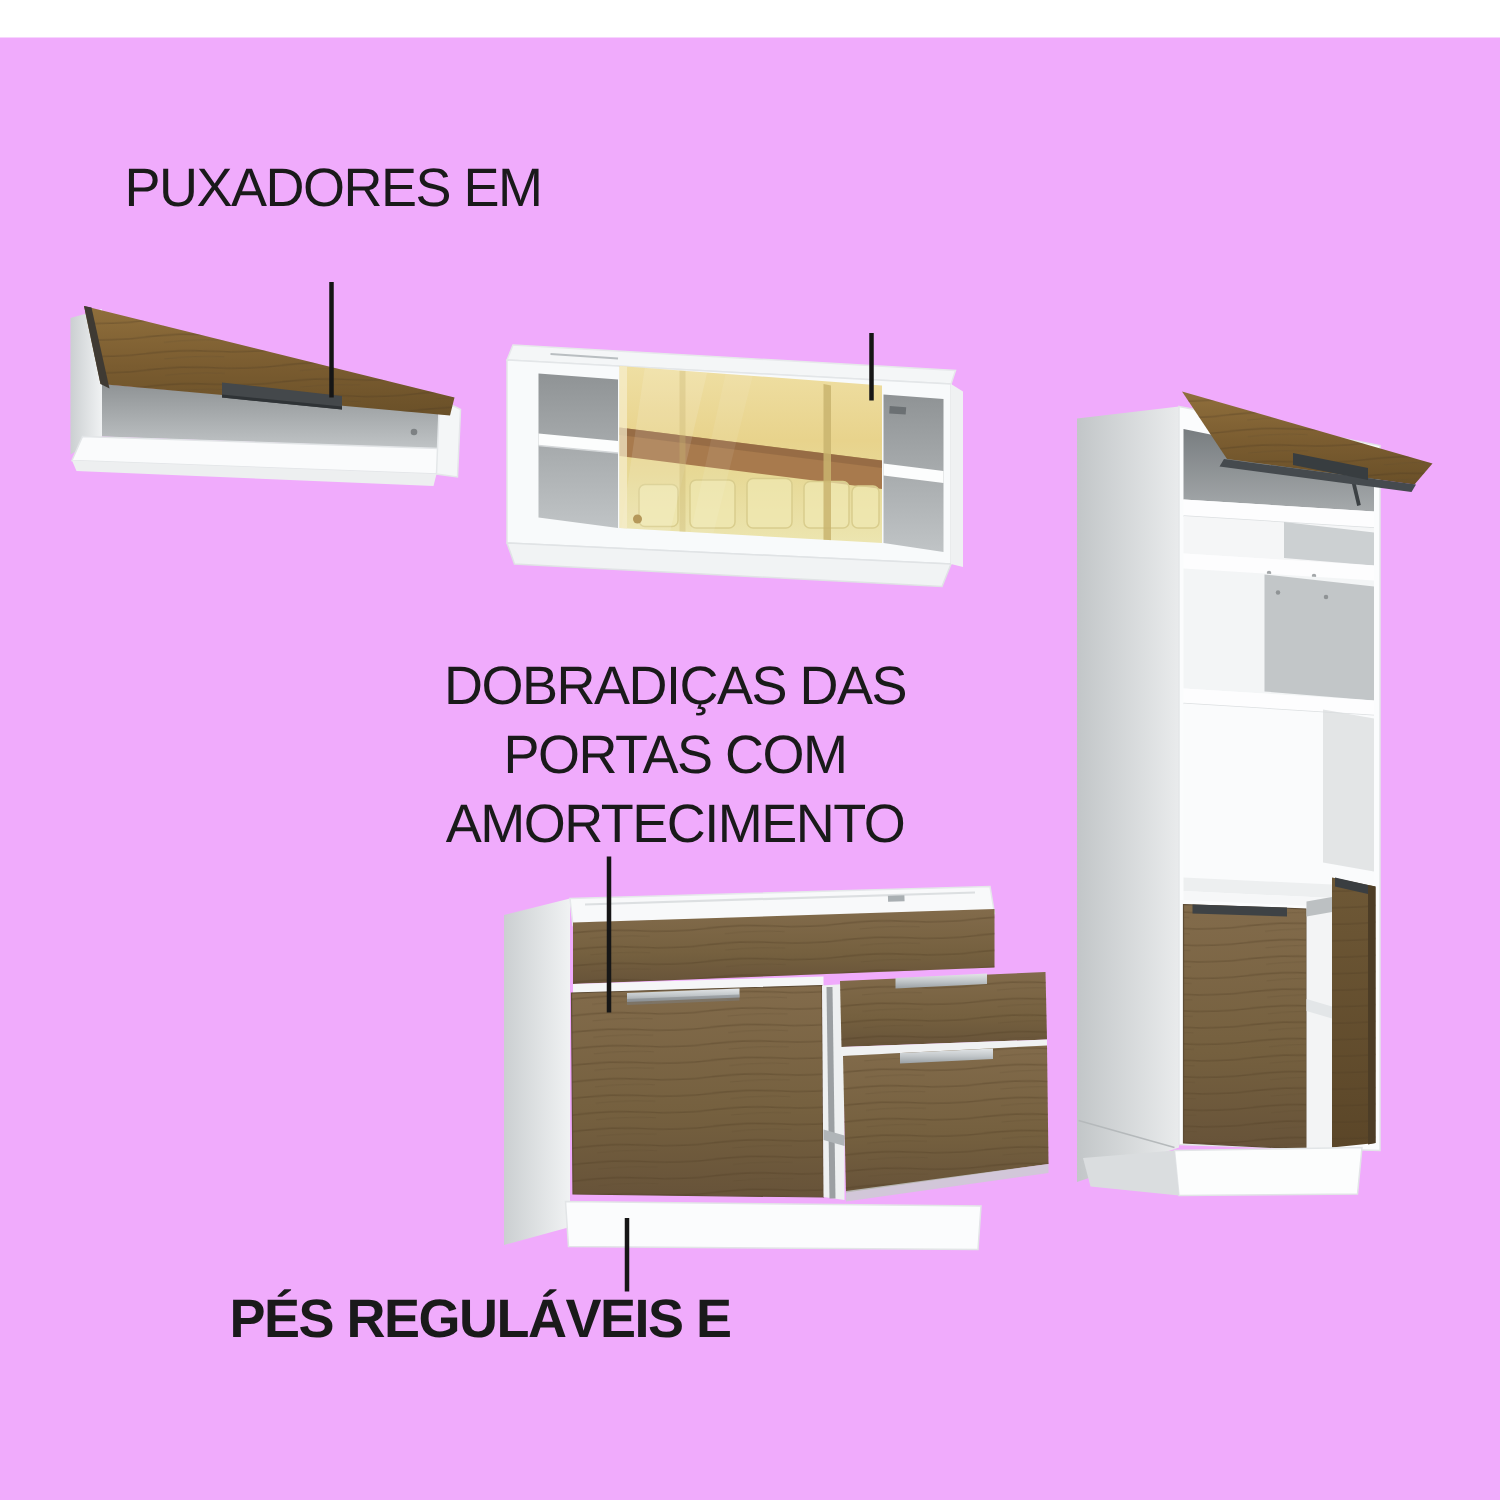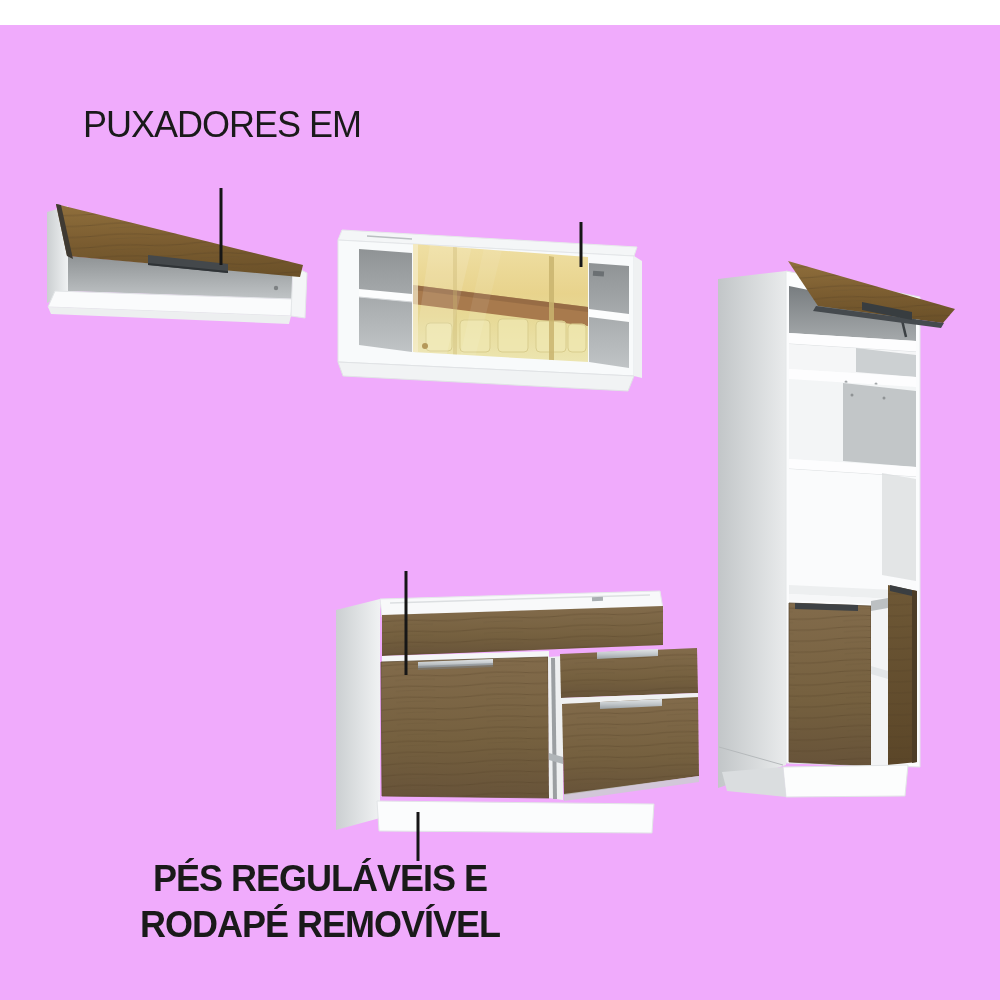--- a/index.html
+++ b/index.html
@@ -187,19 +187,23 @@
     <line x1="406" y1="546" x2="406" y2="650"></line>
     <line x1="418" y1="787" x2="418" y2="836"></line>
   </g>
 </svg>
 
 <div class="label" style="left:42px;top:77px;width:360px;">
   <span class="ln">PUXADORES EM</span>
 </div>
 
 
+<div class="label" style="left:269px;top:409px;width:362px;">
+  <span class="ln">DOBRADIÇAS DAS</span>
+  <span class="ln">PORTAS COM</span>
+  <span class="ln">AMORTECIMENTO</span>
+</div>
 
 <div class="label" style="left:128px;top:831px;width:384px;font-weight:bold;">
   <span class="ln">PÉS REGULÁVEIS E</span>
-  <span class="ln">RODAPÉ REMOVÍVEL</span>
 </div>
 
 </div>
 
 </body></html>

